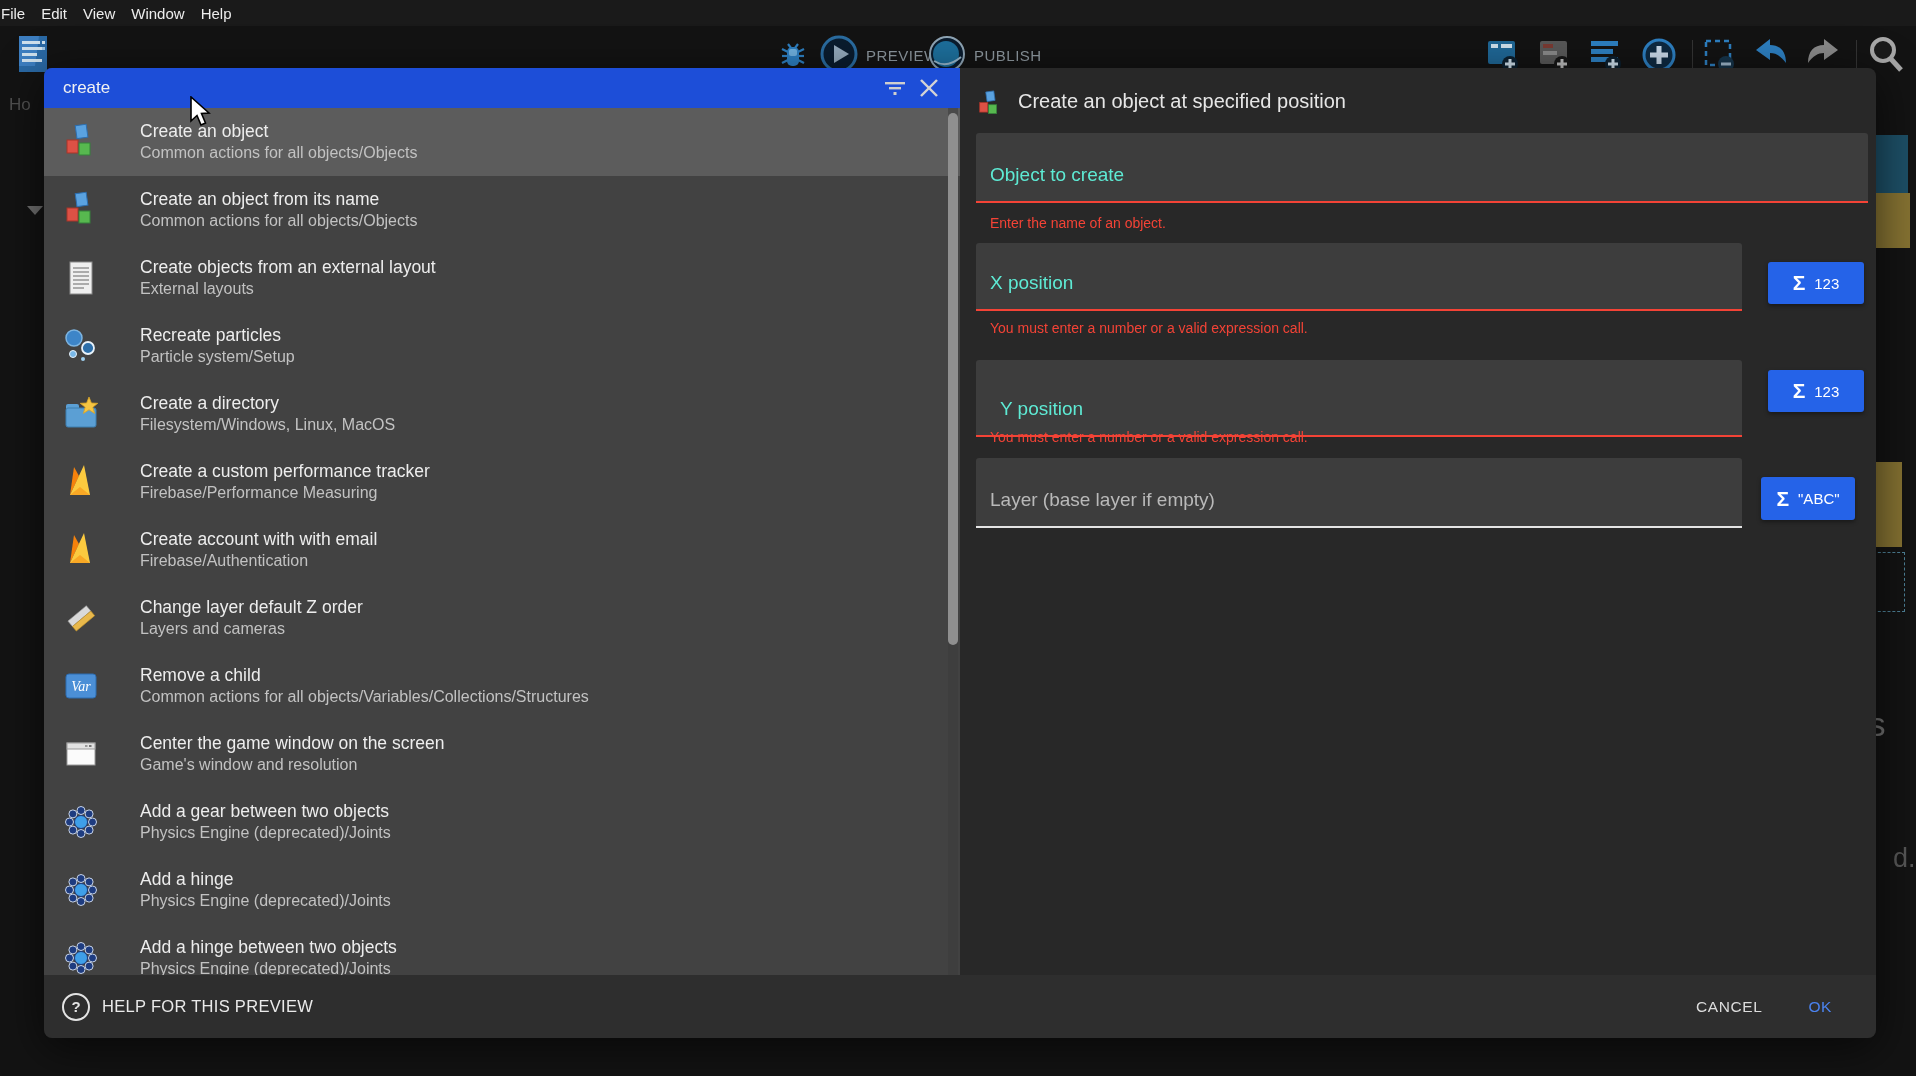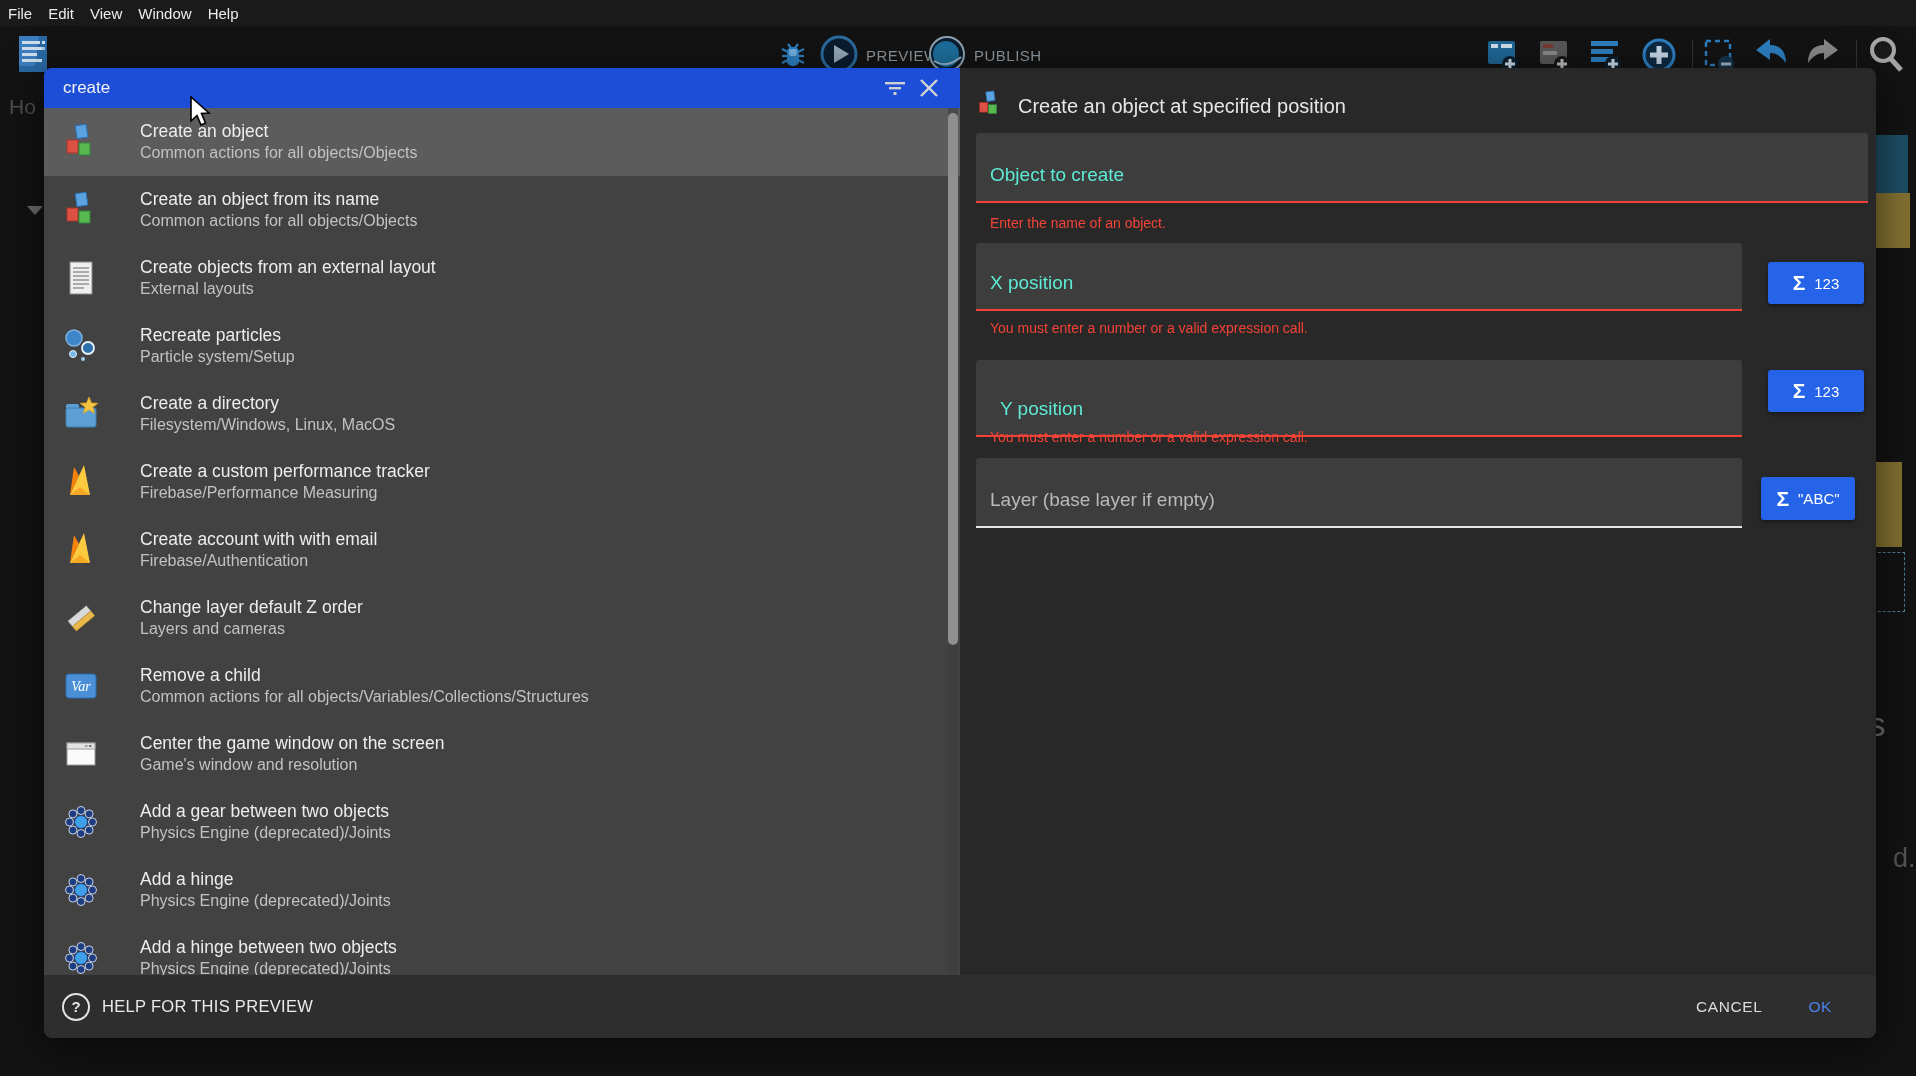--- a/index.html
+++ b/index.html
@@ -1,29 +1,29 @@
 <!DOCTYPE html>
 <html><head>
 <meta charset="utf-8">
 <style>
   html,body{margin:0;padding:0;background:#0b0b0b;}
   #stage{position:relative;width:1916px;height:1076px;overflow:hidden;
     background:#131313;font-family:"Liberation Sans",sans-serif;
     -webkit-font-smoothing:antialiased;}
   
   #menubar{position:absolute;top:0;left:0;right:0;height:26px;background:#1a1a1a;
-    display:flex;align-items:center;gap:16px;padding-left:8px;z-index:3;}
+    display:flex;align-items:center;gap:16px;padding-left:1px;z-index:3;}
   .menu-item{color:#ececec;font-size:15px;cursor:default;}
   
   .tbicon{position:absolute;top:36px;width:38px;height:38px;z-index:1;}
   .tbsep{position:absolute;top:40px;width:1px;height:32px;background:#343434;z-index:1;}
   .tb-label{position:absolute;top:47px;color:#8d979e;font-size:15px;letter-spacing:.5px;z-index:1;}
   
   .bg-frag{position:absolute;z-index:1;}
-  #home-tab{left:9px;top:95px;color:#4f4f4f;font-size:21px;}
+  #home-tab{left:9px;top:95px;color:#4f4f4f;font-size:17px;}
   #panel-caret{left:27px;top:206px;width:0;height:0;border-left:8px solid transparent;
     border-right:8px solid transparent;border-top:9px solid #6f6f6f;}
   #scene-s{left:1869px;top:706px;color:#6f6f6f;font-size:33px;}
   #scene-d{left:1893px;top:843px;color:#565656;font-size:27px;white-space:nowrap;}
   
   #dialog{position:absolute;left:44px;top:68px;width:1832px;height:970px;border-radius:8px;
     overflow:hidden;z-index:10;box-shadow:0 10px 45px rgba(0,0,0,.6);}
   #left-panel{position:absolute;left:0;top:0;width:916px;height:907px;background:#424242;}
   #search-bar{position:absolute;left:0;top:0;width:916px;height:40px;background:#1d4ed8;
     display:flex;align-items:center;}
@@ -33,21 +33,21 @@
   .result-item{height:68px;display:flex;align-items:center;}
   .result-item.selected{background:#5c5c5c;}
   .ri-icon{width:38px;height:38px;margin-left:18px;flex:0 0 38px;}
   .ri-text{margin-left:40px;}
   .ri-title{color:#ededed;font-size:17.5px;line-height:22px;}
   .ri-sub{color:#c2c2c2;font-size:16px;line-height:22px;}
   #scroll-track{position:absolute;left:904px;top:40px;width:10px;height:867px;background:#3c3c3c;opacity:.55;}
   #scroll-thumb{position:absolute;left:904px;top:45px;width:10px;height:532px;background:#8f8f8f;border-radius:5px;}
   
   #right-panel{position:absolute;left:916px;top:0;width:916px;height:907px;background:#282828;}
-  #detail-header{position:absolute;left:16px;top:22px;display:flex;align-items:center;gap:14px;}
+  #detail-header{position:absolute;left:16px;top:22px;display:flex;align-items:flex-start;gap:14px;}
   #detail-title{color:#e6e6e6;font-size:20px;}
   .field{position:absolute;left:16px;background:#3d3d3d;border-radius:3px 3px 0 0;
     display:flex;align-items:flex-end;padding:0 0 15px 14px;box-sizing:border-box;font-size:19px;}
   .field.error{border-bottom:2px solid #f44336;color:#5eead4;}
   .field.normal{border-bottom:2px solid #e4e4e4;color:#b9b9b9;}
   .helper{position:absolute;left:30px;color:#f44336;font-size:14px;}
   .sigma-btn{position:absolute;background:#2563e8;border-radius:3px;color:#fff;
     display:flex;align-items:center;justify-content:center;gap:9px;cursor:pointer;
     box-shadow:0 2px 4px rgba(0,0,0,.4);}
   .sigma-glyph{font-size:21px;font-weight:bold;}

